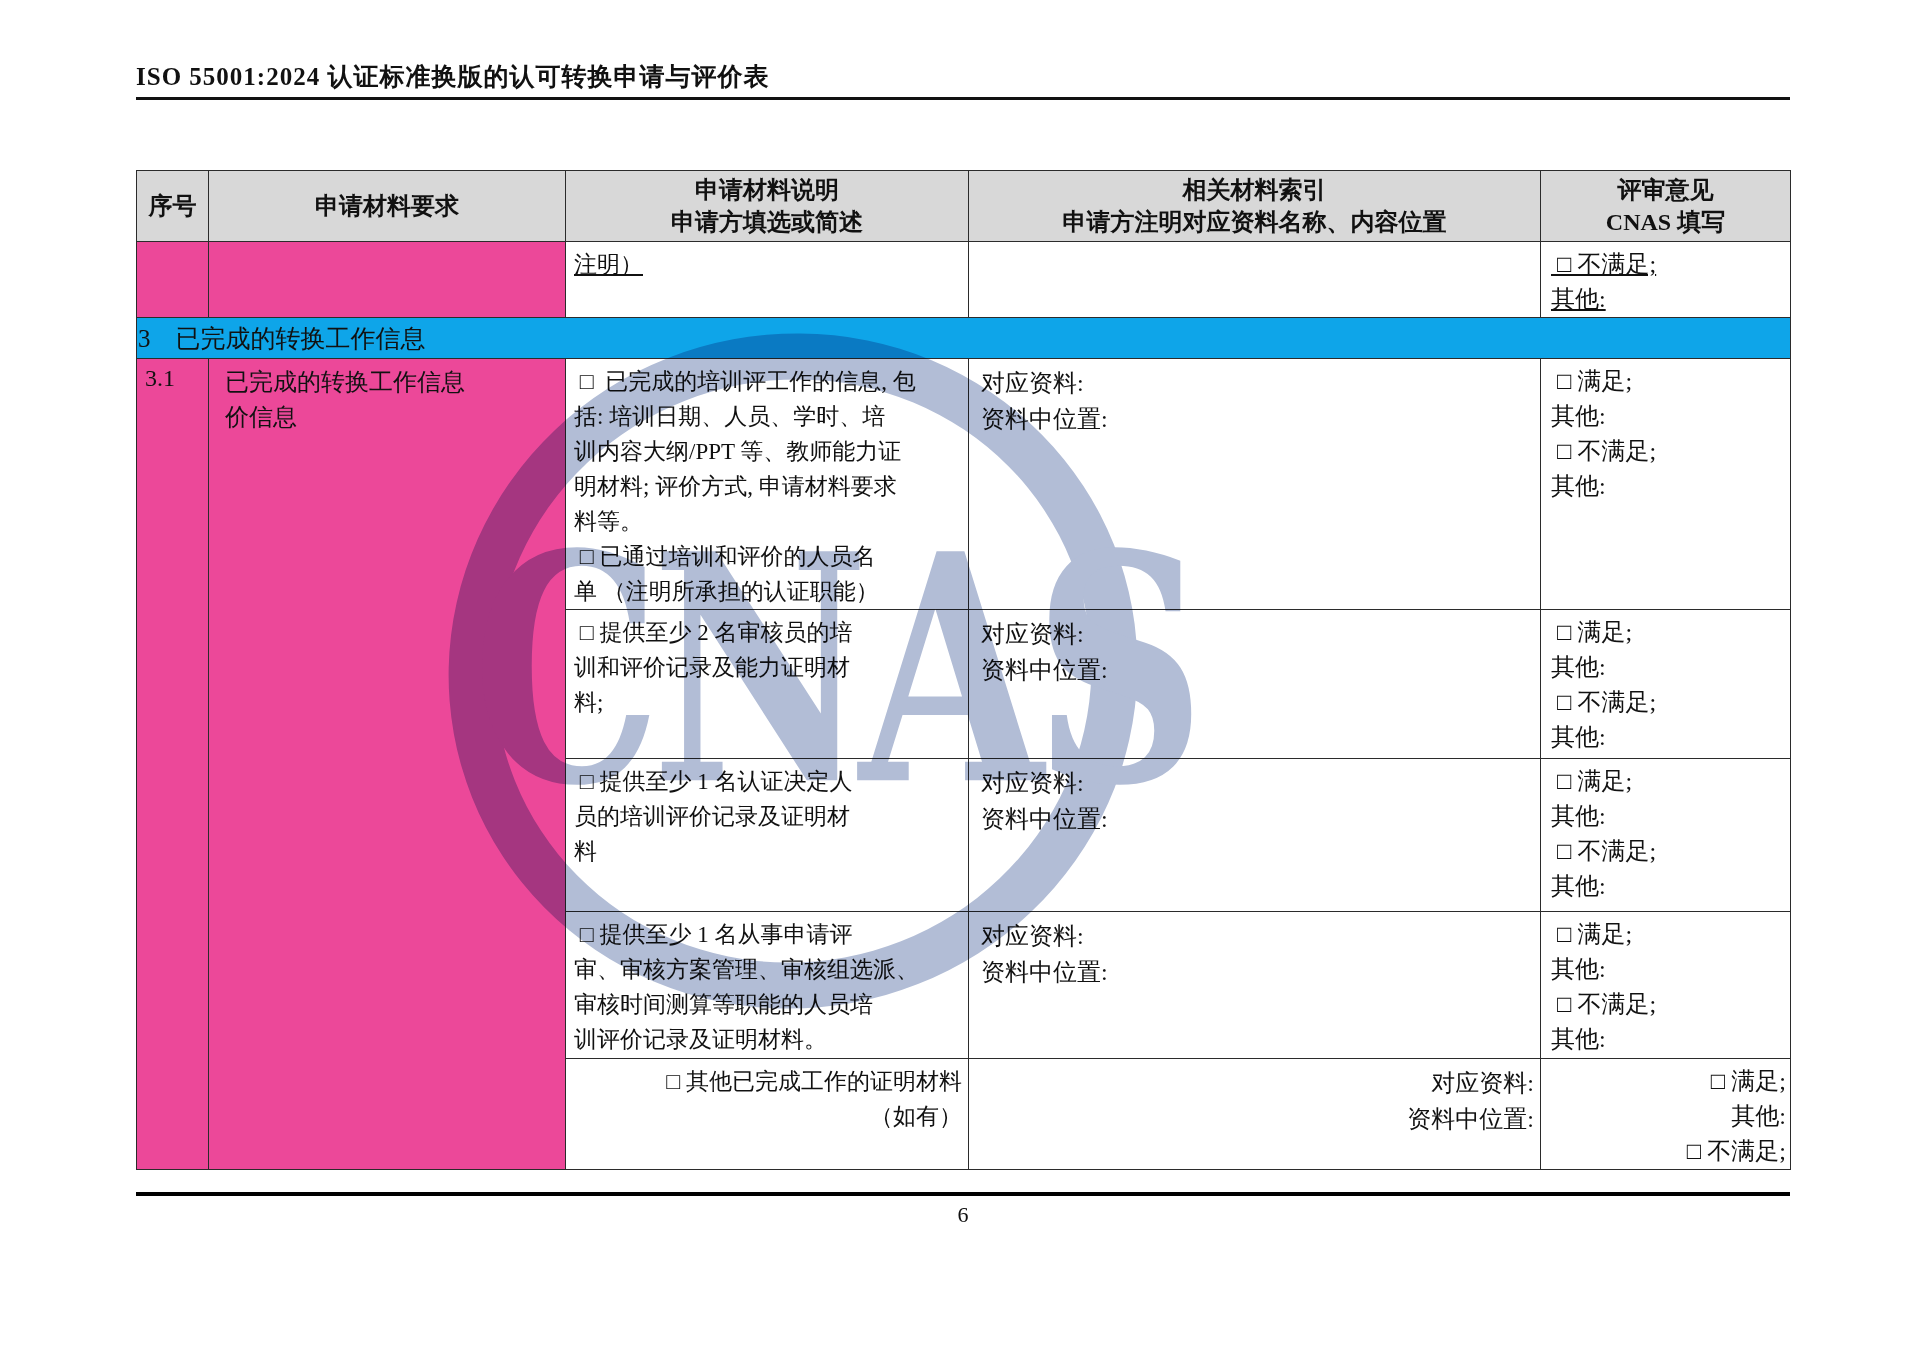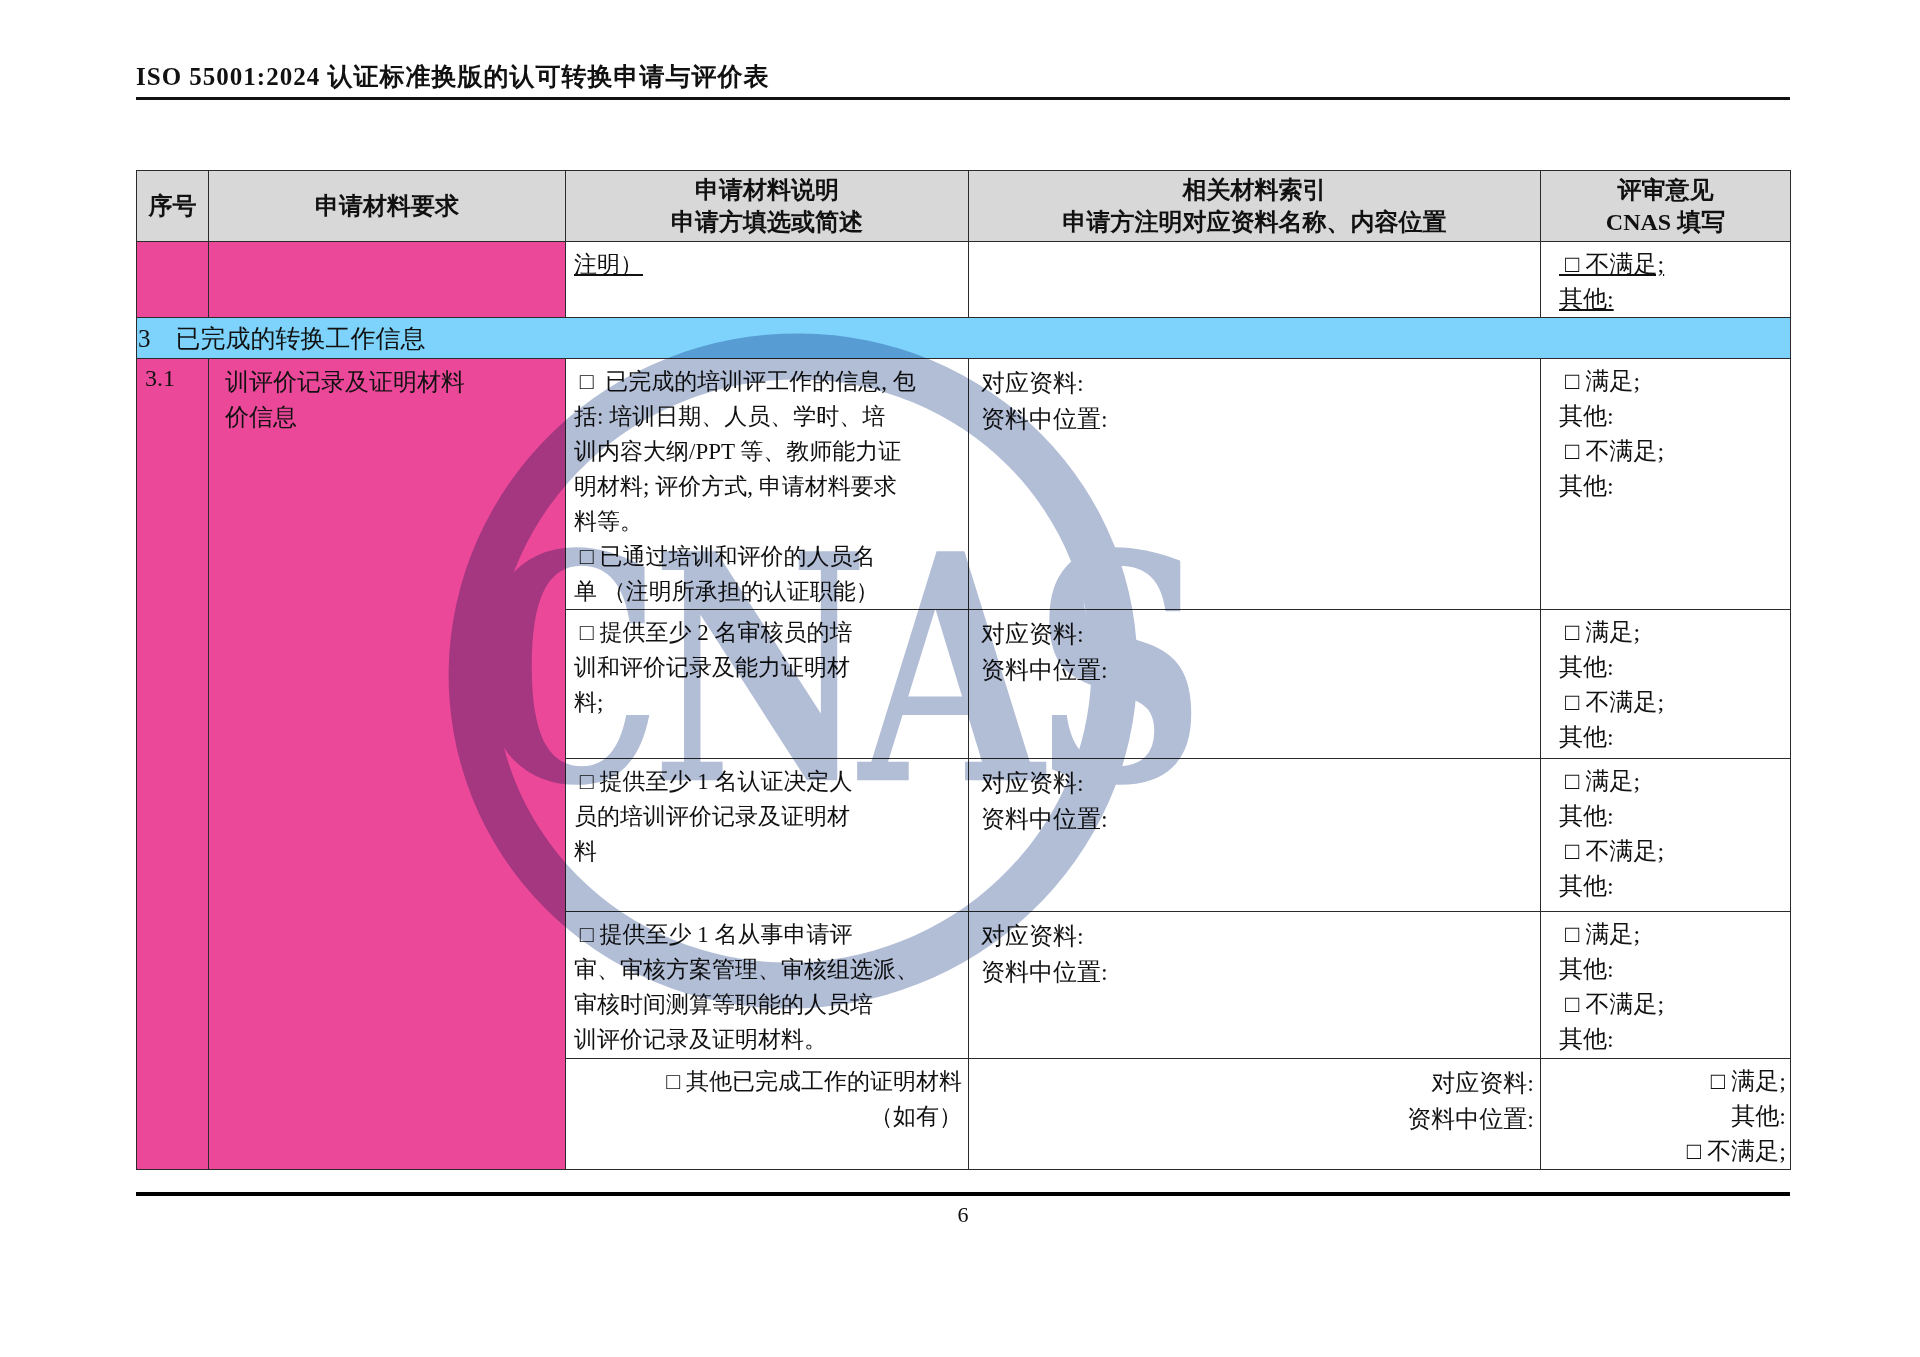--- a/index.html
+++ b/index.html
@@ -24,29 +24,29 @@
     vertical-align:top;overflow:hidden;
     font-weight:normal;
   }
   tr.header-row th{
     background:#d8d8d8;vertical-align:middle;text-align:center;
     font-weight:700;font-size:24px;line-height:32px;white-space:pre;
     height:68px;
   }
   tr.cont-row{height:74px;text-decoration:underline;}
   tr.section-row td{
-    background:#7dd3fc;height:38px;vertical-align:middle;
+    background:#0ea5e9;height:38px;vertical-align:middle;
     font-size:25px;white-space:pre;
   }
   td.gray{background:#ec4899;}
   td.no-cell{font-size:24px;padding:6px 4px 0 8px;white-space:pre;}
   td.req-cell{font-size:24px;line-height:35px;padding:6px 10px 0 16px;white-space:pre;}
   td.desc-cell{font-size:23px;line-height:35px;padding:5px 6px 0 8px;white-space:pre;}
   td.index-cell{font-size:24px;line-height:36px;padding:6px 6px 0 12px;white-space:pre;}
-  td.review-cell{font-size:24px;line-height:35px;padding:5px 4px 0 18px;white-space:pre;}
+  td.review-cell{font-size:24px;line-height:35px;padding:5px 4px 0 10px;white-space:pre;}
   tr.sub-a{height:248px;}
   tr.sub-b{height:149px;}
   tr.sub-c{height:153px;}
   tr.sub-d{height:147px;margin-left:44px;}
   tr.sub-e{height:110px;text-align:right;}
   tr.sub-c td{border-top:1.2px solid #b9b9b9;}
   .footer-rule{
     position:absolute;left:136px;top:1192px;width:1654px;height:4px;background:#000;
   }
   .page-number{
@@ -103,21 +103,21 @@
       <td class="review-cell"> □ 不满足;
 其他:</td>
     </tr>
 
     <tr class="section-row">
       <td colspan="5">3　已完成的转换工作信息</td>
     </tr>
 
     <tr class="sub-a">
       <td class="gray no-cell" rowspan="5">3.1</td>
-      <td class="gray req-cell" rowspan="5">训评价记录及证明材料
+      <td class="gray req-cell" rowspan="5">已完成的转换工作信息
 价信息</td>
       <td class="desc-cell"> □  已完成的培训评工作的信息, 包
 括: 培训日期、人员、学时、培
 训内容大纲/PPT 等、教师能力证
 明材料; 评价方式, 申请材料要求
 料等。
  □ 已通过培训和评价的人员名
 单 （注明所承担的认证职能）</td>
       <td class="index-cell">对应资料:
 资料中位置:</td>

